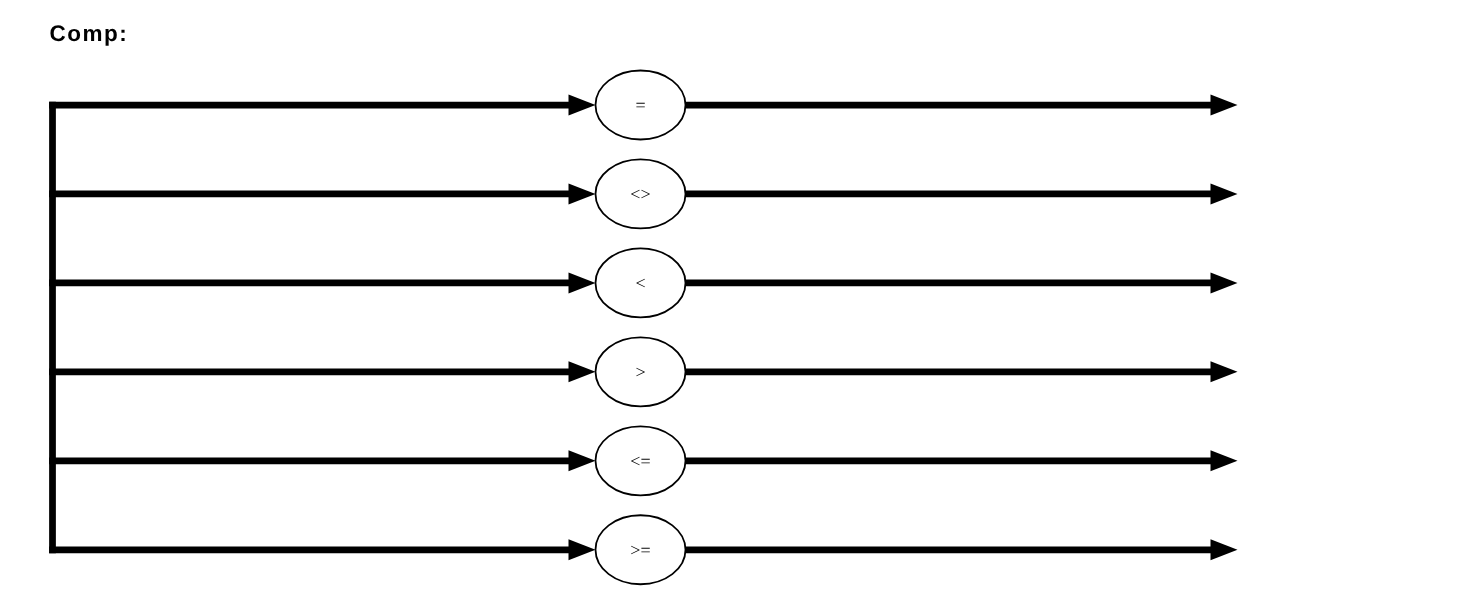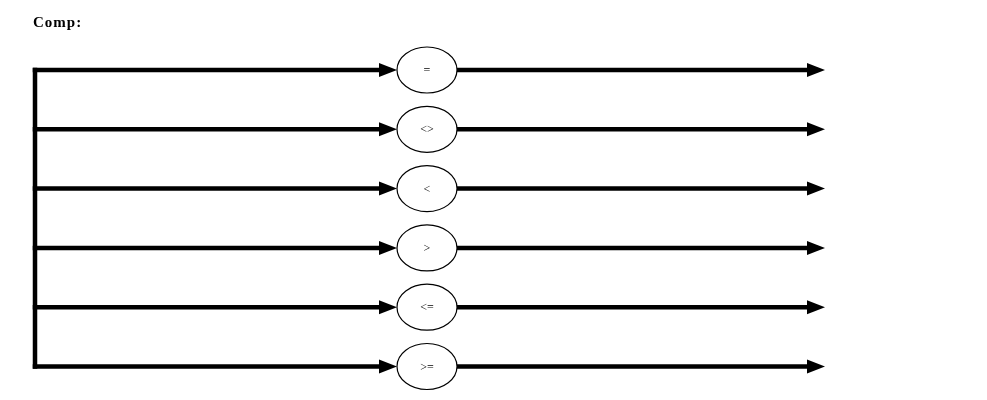--- a/index.html
+++ b/index.html
@@ -12,21 +12,21 @@
     width: 987px;
     height: 400px;
     background: #ffffff;
     overflow: hidden;
     font-family: "Liberation Sans", sans-serif;
   }
   .diagram-title {
     position: absolute;
     left: 33px;
     top: 14px;
-    font-family: Liberation Serif, serif;
+    font-family: Liberation Sans, sans-serif;
     font-weight: bold;
     font-size: 15px;
     letter-spacing: 1px;
     color: #000000;
     white-space: pre;
     text-align: center;
   }
   svg.diagram {
     position: absolute;
     left: 0;

